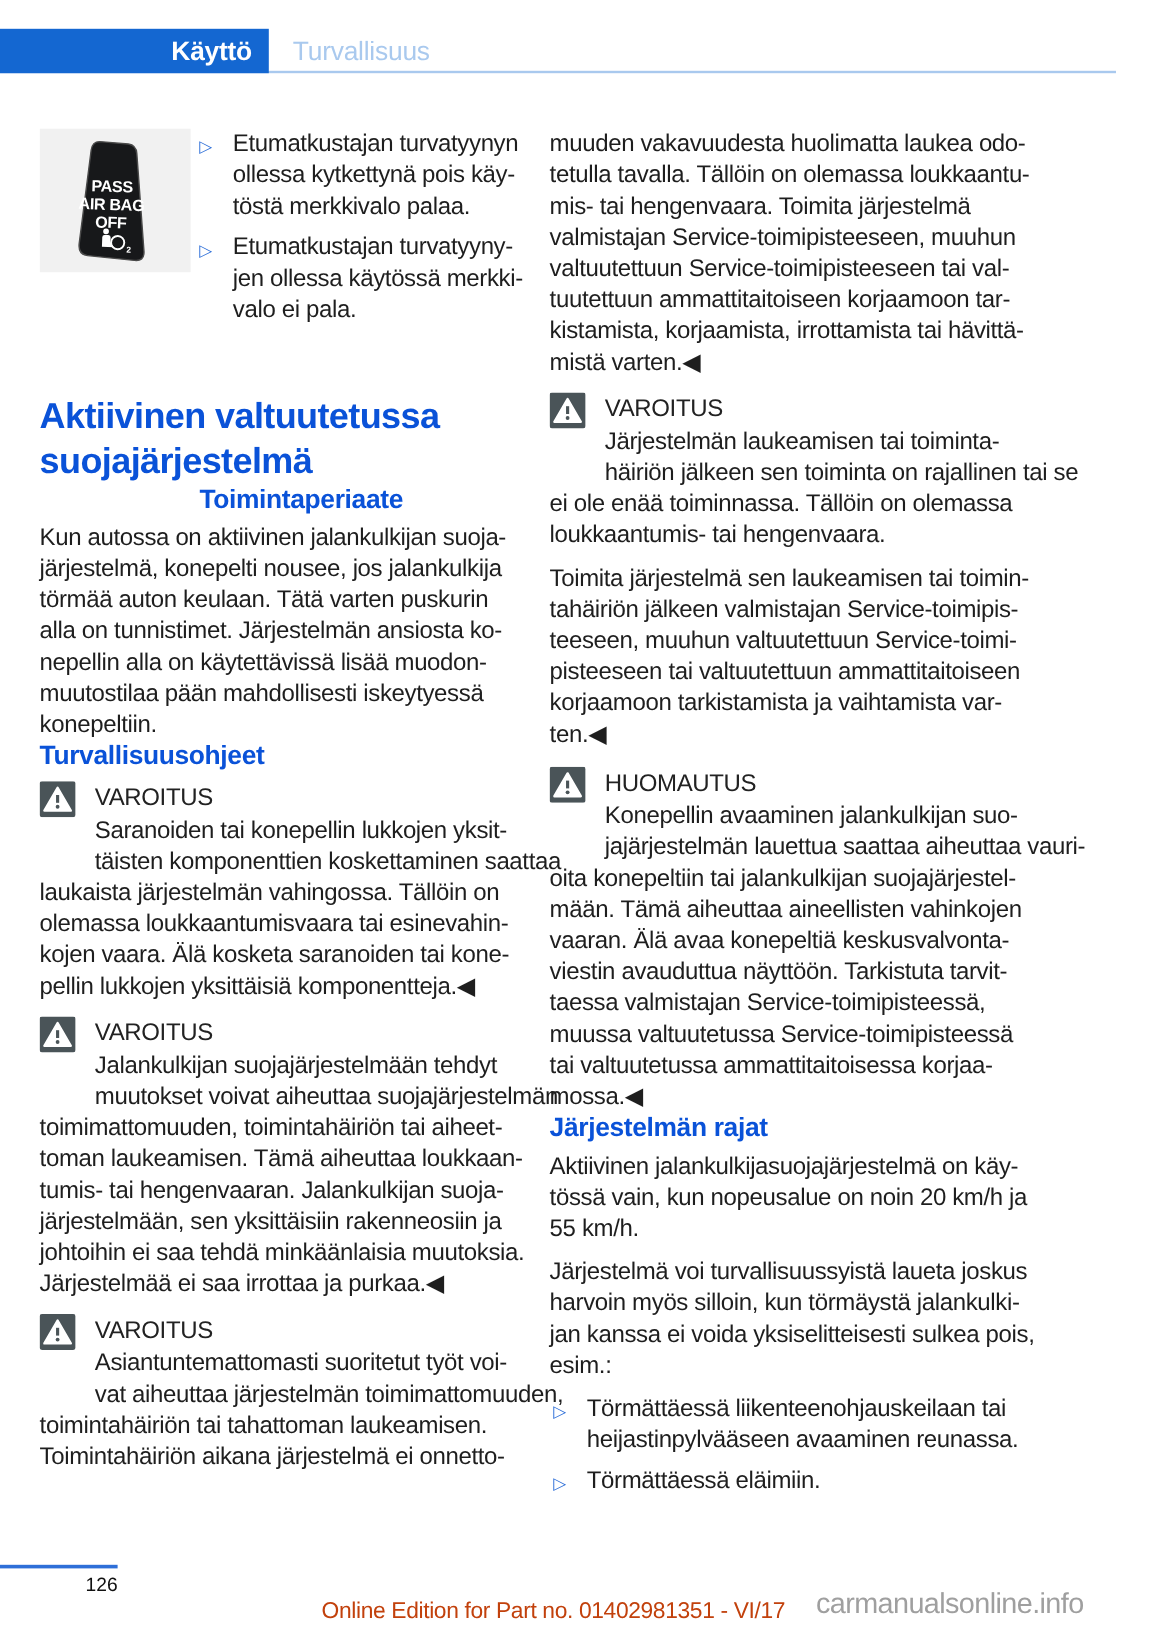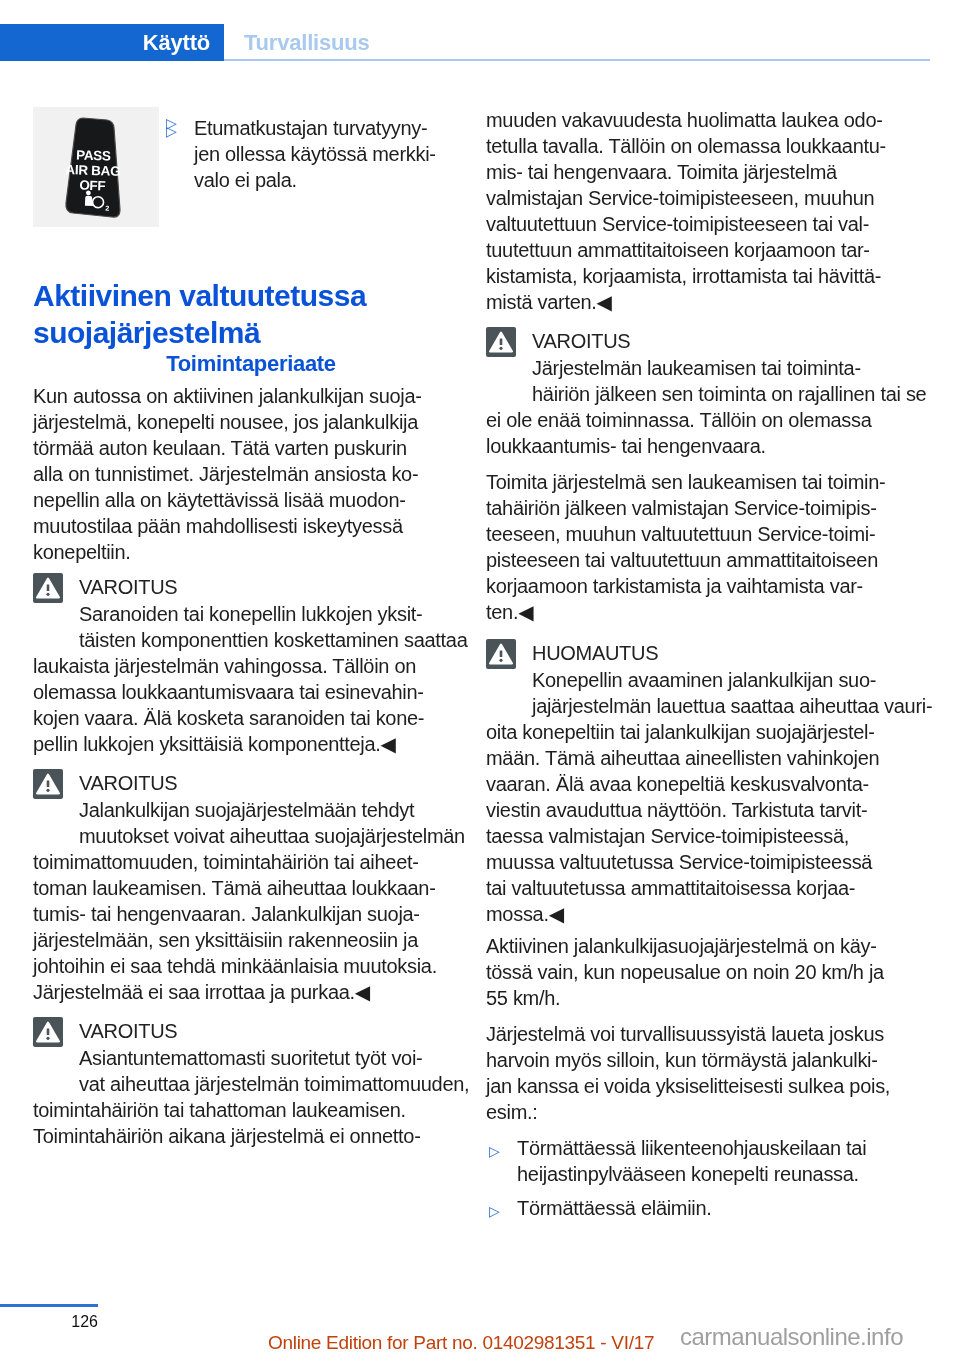--- a/index.html
+++ b/index.html
@@ -5,25 +5,25 @@
   html,body{margin:0;padding:0;background:#ffffff;}
   #page{position:relative;width:940px;height:1362px;background:#ffffff;overflow:hidden;
         font-family:"Liberation Sans","DejaVu Sans",sans-serif;color:#1e1e1e;}
   .pre{white-space:pre;}
   
   .header-rule{position:absolute;left:0;top:59px;width:930px;height:2px;background:#a9c9ee;}
   .tab-active{position:absolute;left:0;top:24px;width:224px;height:37px;background:#1467d1;
               color:#ffffff;font-size:22px;font-weight:bold;display:flex;align-items:center;
               justify-content:flex-end;padding-right:14px;box-sizing:border-box;letter-spacing:-0.2px;}
   .tab-secondary{position:absolute;left:244px;top:24px;height:37px;line-height:37px;
-              color:#a9c9ee;font-size:22px;font-weight:bold;letter-spacing:-0.2px;}
+              color:#a9c9ee;font-size:22px;font-weight:normal;letter-spacing:-0.2px;}
   
   .col{position:absolute;top:107px;width:436px;font-size:20px;line-height:26px;letter-spacing:-0.3px;}
   #col-left{left:33px;}
-  #col-right{left:486px;}
+  #col-right{left:458px;}
   .row-airbag{display:flex;}
   .airbag-img{width:126px;height:120px;flex:0 0 126px;}
   .airbag-bullets{margin-left:4px;flex:1;}
   .bullet{position:relative;padding-left:31px;margin-bottom:8px;}
   .bullet .mark{position:absolute;left:3px;top:3px;font-size:14px;color:#2e6fd8;
                 font-family:"DejaVu Sans",sans-serif;}
   h1.doc-title{margin:50px 0 0 0;font-size:30px;line-height:37px;color:#0a52d8;
                font-weight:bold;letter-spacing:-0.5px;}
   h2.doc-sub{margin:0;font-size:22px;line-height:26px;color:#0a52d8;font-weight:bold;letter-spacing:-0.3px;}
   .para{margin:0;}
@@ -70,20 +70,23 @@
             <circle cx="65" cy="95" r="5.5" fill="none" stroke="#ffffff" stroke-width="1.6"></circle>
             <path d="M52,99 L52,91 Q52,89 54,89 L57,89 Q59,89 59,91 L59,95 L62,99 Z" fill="#ffffff"></path>
             <circle cx="55" cy="86" r="2.4" fill="#ffffff"></circle>
             <text x="72.5" y="103" font-size="7" fill="#ffffff" font-family="Liberation Sans, sans-serif" font-weight="bold">2</text>
           </g>
         </svg>
       </div>
       <div class="airbag-bullets">
         <div class="bullet">
           <span class="mark">▷</span>
+          <div class="pre">Etumatkustajan turvatyynyn
+ollessa kytkettynä pois käy-
+töstä merkkivalo palaa.</div>
         </div>
         <div class="bullet">
           <span class="mark">▷</span>
           <div class="pre">Etumatkustajan turvatyyny-
 jen ollessa käytössä merkki-
 valo ei pala.</div>
         </div>
       </div>
     </div>
 
@@ -92,20 +95,21 @@
 
     <h2 class="doc-sub mt16">Toimintaperiaate</h2>
     <p class="para pre mt6">Kun autossa on aktiivinen jalankulkijan suoja-
 järjestelmä, konepelti nousee, jos jalankulkija
 törmää auton keulaan. Tätä varten puskurin
 alla on tunnistimet. Järjestelmän ansiosta ko-
 nepellin alla on käytettävissä lisää muodon-
 muutostilaa pään mahdollisesti iskeytyessä
 konepeltiin.</p>
 
+    <h2 class="doc-sub mt18">Turvallisuusohjeet</h2>
 
     <div class="warning mt8">
       <div class="warn-float">
         <svg width="30" height="30" viewBox="0 0 30 30">
           <rect width="30" height="30" rx="2" fill="#4a5458"></rect>
           <path d="M15,5.5 L26,24.5 L4,24.5 Z" fill="#ffffff" stroke="#ffffff" stroke-width="2" stroke-linejoin="round"></path>
           <rect x="13.7" y="11.5" width="2.6" height="6.5" fill="#4a5458"></rect>
           <circle cx="15" cy="21.3" r="1.6" fill="#4a5458"></circle>
         </svg>
       </div>
@@ -209,33 +213,34 @@
 mään. Tämä aiheuttaa aineellisten vahinkojen
 vaaran. Älä avaa konepeltiä keskusvalvonta-
 viestin avauduttua näyttöön. Tarkistuta tarvit-
 taessa valmistajan Service-toimipisteessä,
 muussa valtuutetussa Service-toimipisteessä
 tai valtuutetussa ammattitaitoisessa korjaa-
 mossa.◀</div>
       <div class="clear"></div>
     </div>
 
+    <h2 class="doc-sub mt28">Järjestelmän rajat</h2>
     <p class="para pre mt6">Aktiivinen jalankulkijasuojajärjestelmä on käy-
 tössä vain, kun nopeusalue on noin 20 km/h ja
 55 km/h.</p>
     <p class="para pre mt10">Järjestelmä voi turvallisuussyistä laueta joskus
 harvoin myös silloin, kun törmäystä jalankulki-
 jan kanssa ei voida yksiselitteisesti sulkea pois,
 esim.:</p>
 
     <div class="mt10">
       <div class="bullet">
         <span class="mark">▷</span>
         <div class="pre">Törmättäessä liikenteenohjauskeilaan tai
-heijastinpylvääseen konepelti reunassa.</div>
+heijastinpylvääseen avaaminen reunassa.</div>
       </div>
       <div class="bullet">
         <span class="mark">▷</span>
         <div class="pre">Törmättäessä eläimiin.</div>
       </div>
     </div>
 
   </div>
 
   <div class="footer-rule"></div>

